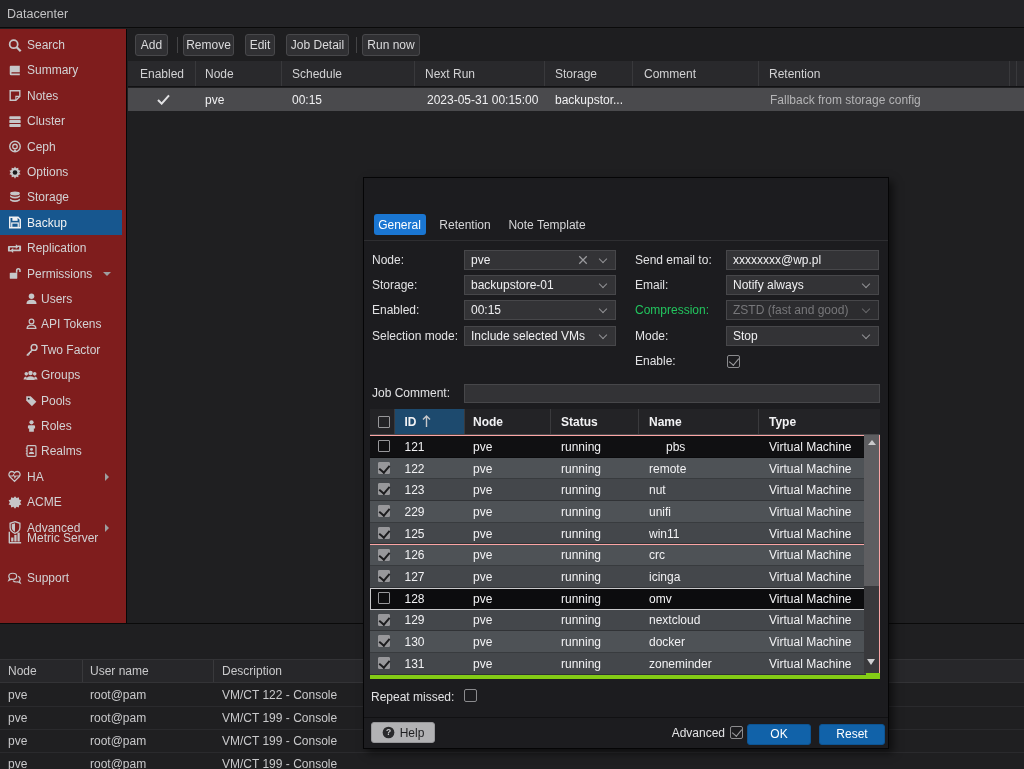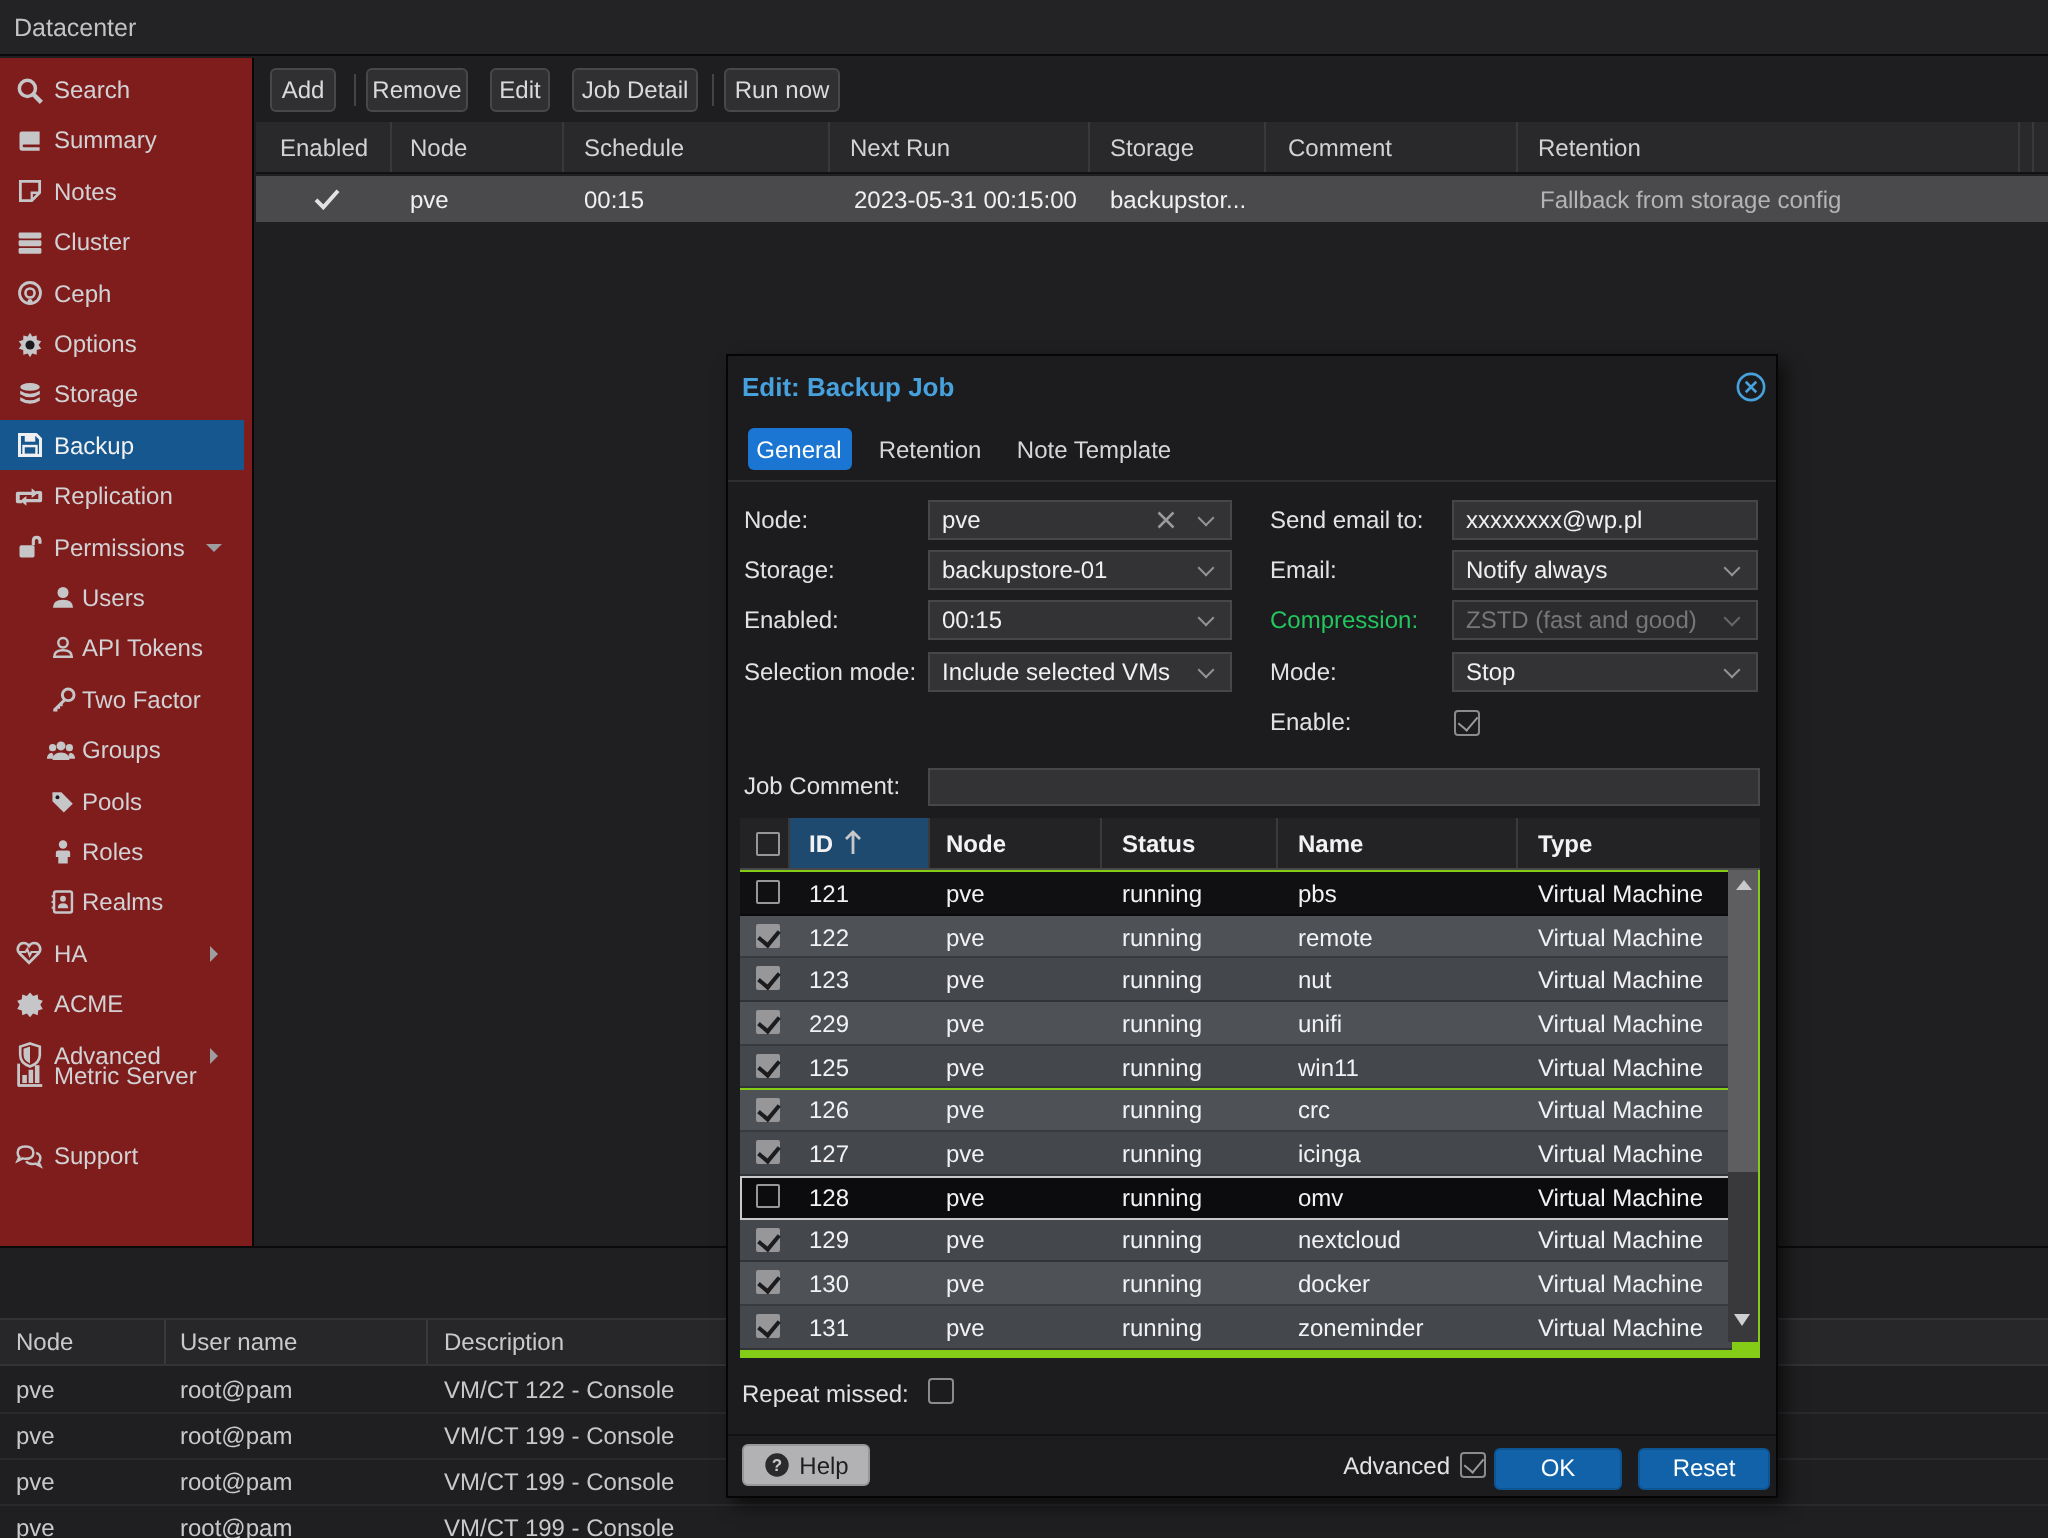--- a/index.html
+++ b/index.html
@@ -55,21 +55,21 @@
 .field { position:absolute; height:20px; background:#333336; border:1px solid #47474a; color:#f0f0f2; display:flex; align-items:center; padding-left:6px; white-space:nowrap; }
 .field.dis { color:#77777a; background:#2c2c2f; }
 .fcaret { position:absolute; right:8px; top:5px; width:8px; height:8px; }
 .fcaret:before { content:""; position:absolute; left:1px; top:0px; width:5px; height:5px; border-right:1.6px solid #929295; border-bottom:1.6px solid #929295; transform:rotate(45deg); }
 .fx { position:absolute; right:27px; top:4px; width:10px; height:10px; }
 .cb { position:absolute; width:13px; height:13px; border:1px solid #8b8b8e; border-radius:2px; background:transparent; }
 .cb.ck:before { content:""; position:absolute; left:3px; top:0px; width:5px; height:8px; border-right:1.8px solid #9a9a9d; border-bottom:1.8px solid #9a9a9d; transform:rotate(40deg); }
 .field.dis .fcaret:before { border-color:#67676a; }
 
 
-#vmgrid { position:absolute; left:6px; top:231px; width:510px; height:270px; background:#84cc16; border-bottom:8px solid #84cc16; }
+#vmgrid { position:absolute; left:6px; top:231px; width:510px; height:270px; background:#fca5a5; border-bottom:6px solid #84cc16; }
 #vmghead { position:absolute; left:0; top:0; width:100%; height:26px; background:#232326; border-bottom:1px solid #48484b; color:#f2f2f4; font-weight:700; }
 #vmghead .hc { position:absolute; top:0; height:100%; display:flex; align-items:center; }
 #vmghead .sep { position:absolute; top:0; width:1px; height:100%; background:#3a3a3d; }
 .vrow { position:absolute; left:0; width:496px; height:21.7px; color:#f2f2f4; display:block; box-shadow:inset 0 -1px 0 rgba(0,0,0,0.28); }
 .vrow .c { position:absolute; top:0; height:100%; display:flex; align-items:center; }
 .vrow.sa { background:#4e5256; }
 .vrow.sb { background:#44474b; }
 .vrow.dk { background:#101012; }
 .vrow.fc { background:#0c0c0e; outline:1px solid #c9c9cb; outline-offset:-1px; }
 .gcb { position:absolute; left:8px; top:4px; width:12px; height:12px; border:1px solid #97979a; border-radius:1px; }
@@ -365,27 +365,20 @@
       <div class="c" style="left:90px">root@pam</div>
       <div class="c" style="left:222px">VM/CT 199 - Console</div>
     </div>
 <div class="brow" style="top:129px">
       <div class="c" style="left:8px">pve</div>
       <div class="c" style="left:90px">root@pam</div>
       <div class="c" style="left:222px">VM/CT 199 - Console</div>
     </div>
 </div>
 <div class="abs" id="modal">
-<div id="mtitle">
-      <span class="t">Edit: Backup Job</span>
-<svg style="position:absolute;left:504px;top:8px" width="15" height="15" viewBox="0 0 16 16">
-        <circle cx="8" cy="8" r="7" fill="none" stroke="#47a1dc" stroke-width="1.4"></circle>
-        <path d="M5.2 5.2 L10.8 10.8 M10.8 5.2 L5.2 10.8" stroke="#47a1dc" stroke-width="1.4"></path>
-      </svg>
-</div>
 <div id="mtabs">
 <div class="tab on" style="left:9.5px;width:52px">General</div>
 <div class="tab" style="left:70px;width:62px">Retention</div>
 <div class="tab" style="left:136px;width:94px">Note Template</div>
 </div>
 <div id="mbody"></div>
 <div class="flabel" style="left:8px;top:71.5px;line-height:20px">Node:</div>
 <div class="field" style="left:100px;top:71.5px;width:152px">pve<svg class="fx" width="10" height="10" viewBox="0 0 12 12">
         <path d="M1.5 1.5 L10.5 10.5 M10.5 1.5 L1.5 10.5" stroke="#9b9b9e" stroke-width="1.5"></path>
       </svg><span class="fcaret"></span></div>
@@ -421,21 +414,21 @@
 <div class="sep" style="left:180px"></div>
 <div class="sep" style="left:268px"></div>
 <div class="sep" style="left:388px"></div>
 <div class="gcb" style="top:7px"></div>
 </div>
 <div class="vrow dk" style="top:27.0px">
         <span class="gcb" style="top:4px"></span>
         <div class="c" style="left:34.5px">121</div>
         <div class="c" style="left:103px">pve</div>
         <div class="c" style="left:191px">running</div>
-        <div class="c" style="left:279px">pbs</div>
+        <div class="c" style="left:296px">pbs</div>
         <div class="c" style="left:399px">Virtual Machine</div>
       </div>
 <div class="vrow sa" style="top:48.7px">
         <span class="gcb ck" style="top:4px"></span>
         <div class="c" style="left:34.5px">122</div>
         <div class="c" style="left:103px">pve</div>
         <div class="c" style="left:191px">running</div>
         <div class="c" style="left:279px">remote</div>
         <div class="c" style="left:399px">Virtual Machine</div>
       </div>

